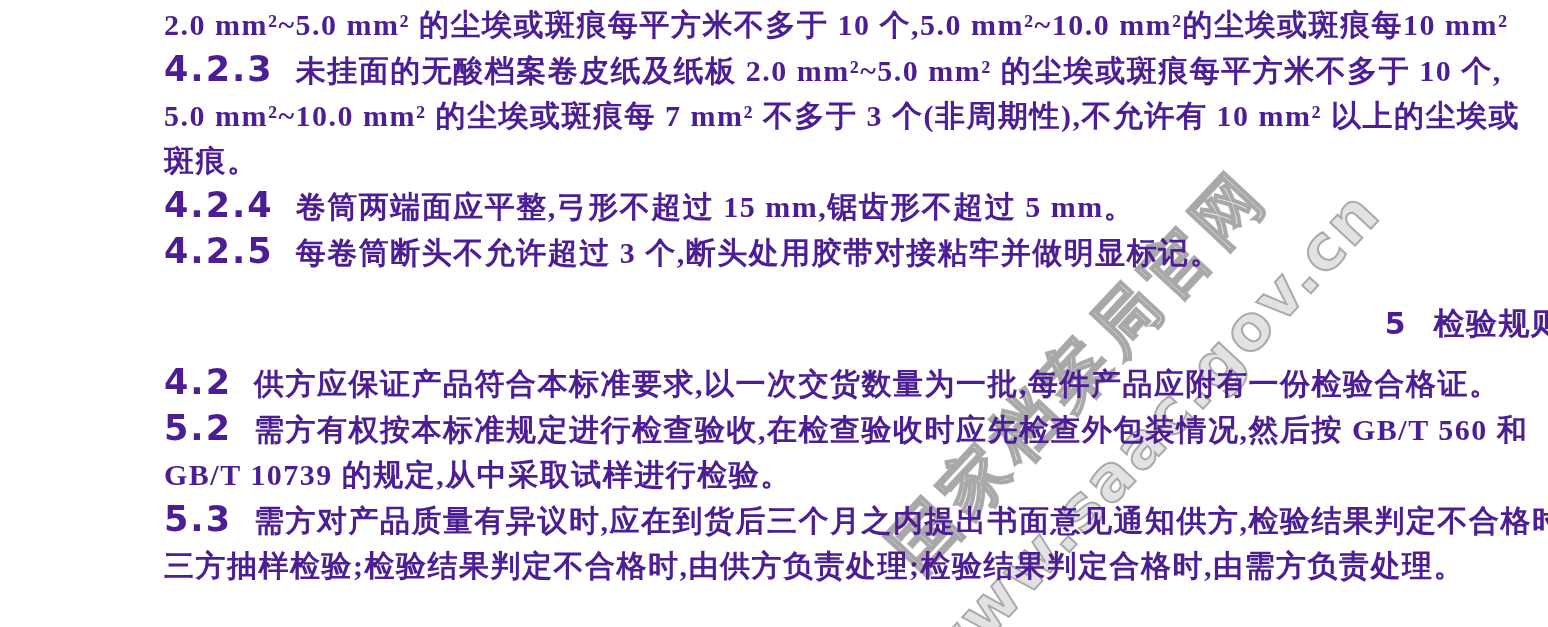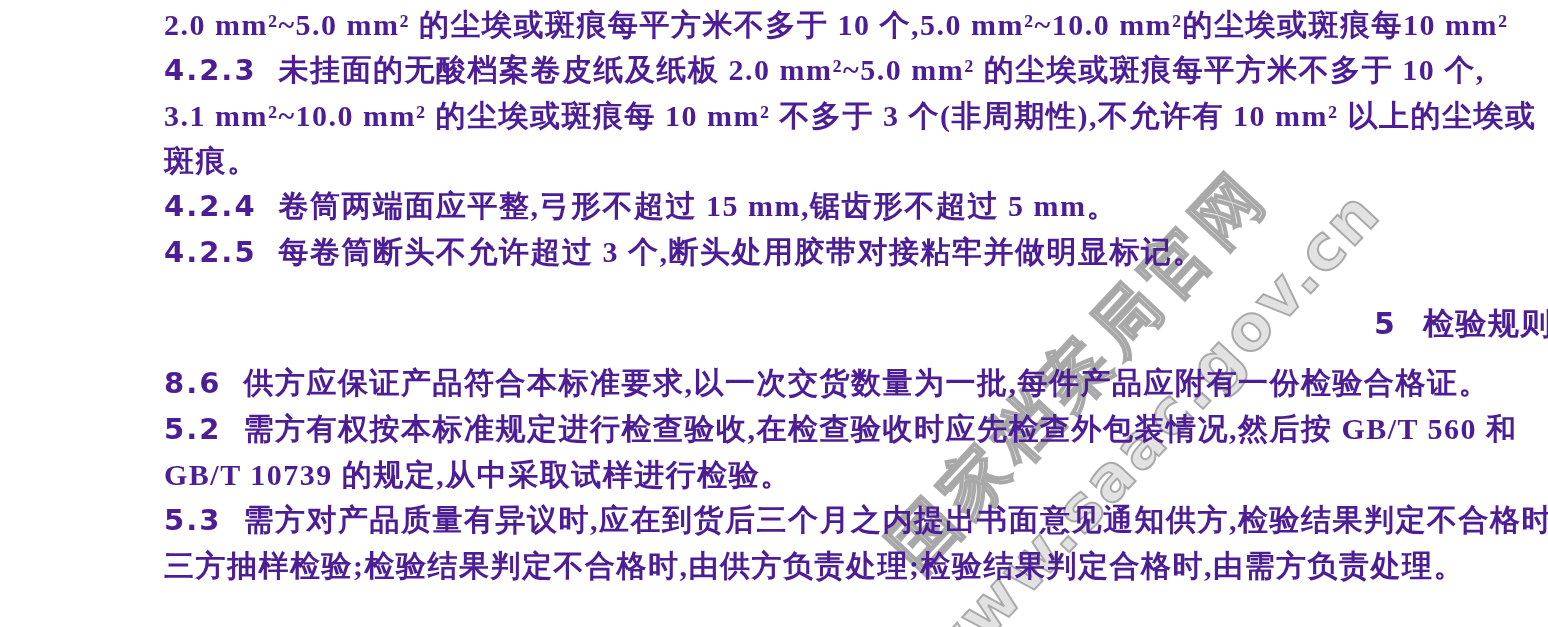--- a/index.html
+++ b/index.html
@@ -55,21 +55,21 @@
     font-size: 30px;
     line-height: 45px;
     white-space: nowrap;
     color: #4c1d95;
     font-weight: 600;
     letter-spacing: 1.5px;
     margin-left: 16px;
   }
   .num {
     font-family: "DejaVu Sans", sans-serif;
-    font-size: 29px;
+    font-size: 35px;
     font-weight: 700;
     letter-spacing: 2px;
     margin-right: 22px;
   }
   .num:empty { display: none; margin: 0; }
   .heading {
     font-weight: 700;
     font-size: 31px;
     margin-top: 26px;
     margin-bottom: 14px;
@@ -83,25 +83,25 @@
 <div class="page">
 
   <div class="watermark">
     <div class="wm-line wm-cn">国家档案局官网</div>
     <div class="wm-line wm-url">www.saac.gov.cn</div>
   </div>
 
   <div class="content">
     <div class="line"><span>2.0 mm²~5.0 mm² 的尘埃或斑痕每平方米不多于 10 个,5.0 mm²~10.0 mm²的尘埃或斑痕每10 mm²</span></div>
     <div class="line"><span class="num">4.2.3</span><span>未挂面的无酸档案卷皮纸及纸板 2.0 mm²~5.0 mm² 的尘埃或斑痕每平方米不多于 10 个,</span></div>
-    <div class="line"><span>3.1 mm²~10.0 mm² 的尘埃或斑痕每 10 mm² 不多于 3 个(非周期性),不允许有 10 mm² 以上的尘埃或</span></div>
+    <div class="line"><span>5.0 mm²~10.0 mm² 的尘埃或斑痕每 7 mm² 不多于 3 个(非周期性),不允许有 10 mm² 以上的尘埃或</span></div>
     <div class="line"><span>斑痕。</span></div>
     <div class="line"><span class="num">4.2.4</span><span>卷筒两端面应平整,弓形不超过 15 mm,锯齿形不超过 5 mm。</span></div>
     <div class="line"><span class="num">4.2.5</span><span>每卷筒断头不允许超过 3 个,断头处用胶带对接粘牢并做明显标记。</span></div>
     <div class="line heading"><span class="num">5</span><span>检验规则</span></div>
-    <div class="line"><span class="num">8.6</span><span>供方应保证产品符合本标准要求,以一次交货数量为一批,每件产品应附有一份检验合格证。</span></div>
+    <div class="line"><span class="num">4.2</span><span>供方应保证产品符合本标准要求,以一次交货数量为一批,每件产品应附有一份检验合格证。</span></div>
     <div class="line"><span class="num">5.2</span><span>需方有权按本标准规定进行检查验收,在检查验收时应先检查外包装情况,然后按 GB/T 560 和</span></div>
     <div class="line"><span>GB/T 10739 的规定,从中采取试样进行检验。</span></div>
     <div class="line"><span class="num">5.3</span><span>需方对产品质量有异议时,应在到货后三个月之内提出书面意见通知供方,检验结果判定不合格时</span></div>
     <div class="line"><span>三方抽样检验;检验结果判定不合格时,由供方负责处理;检验结果判定合格时,由需方负责处理。</span></div>
   </div>
 
 </div>
 
 </body></html>

